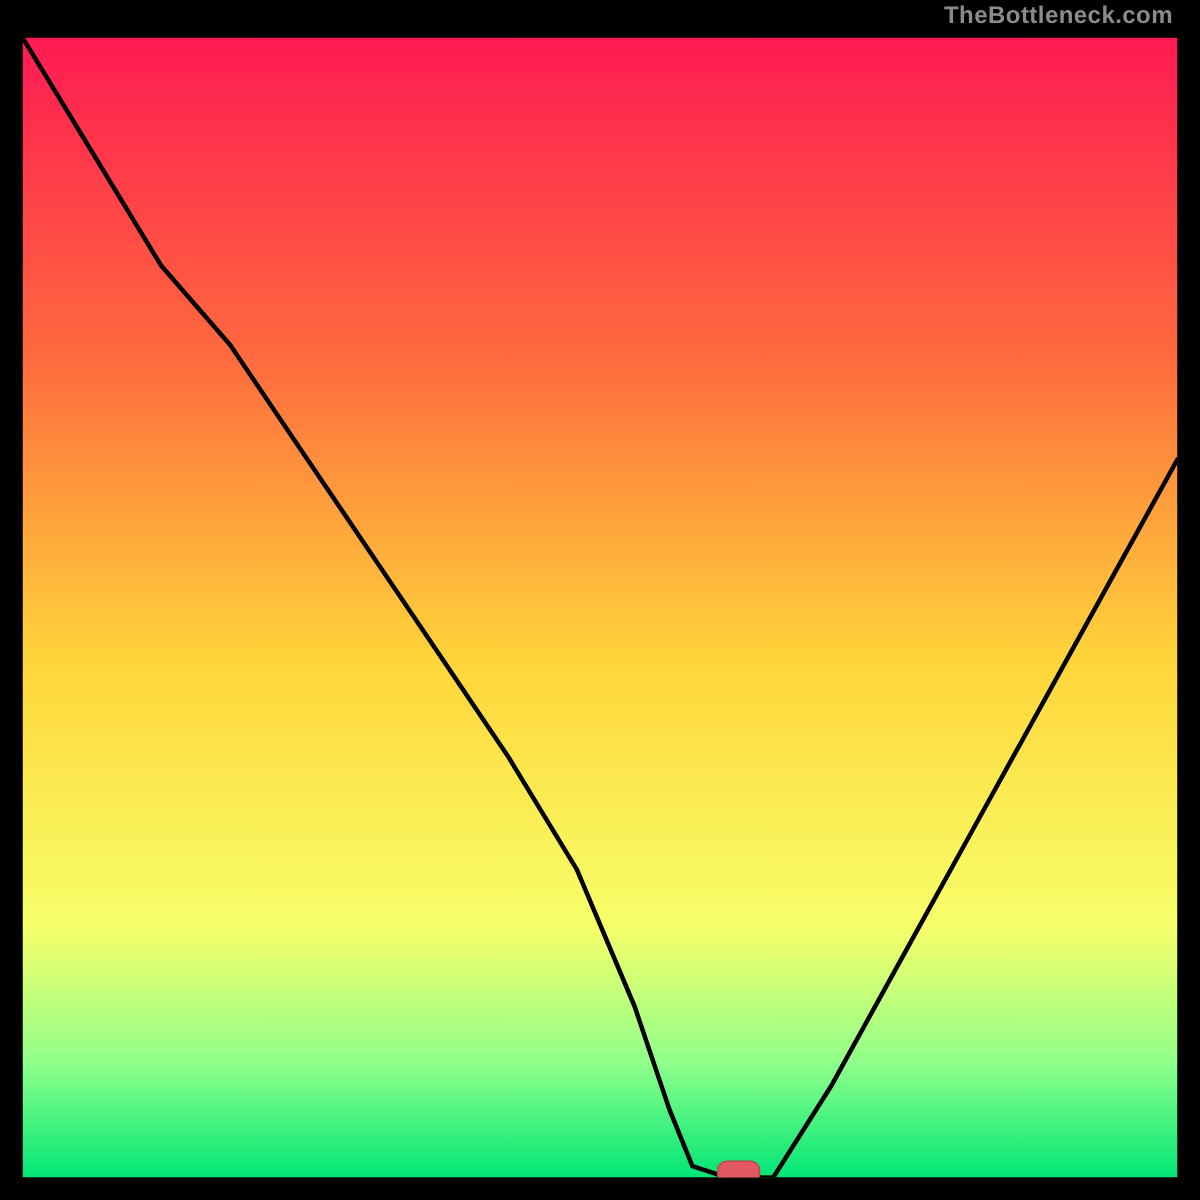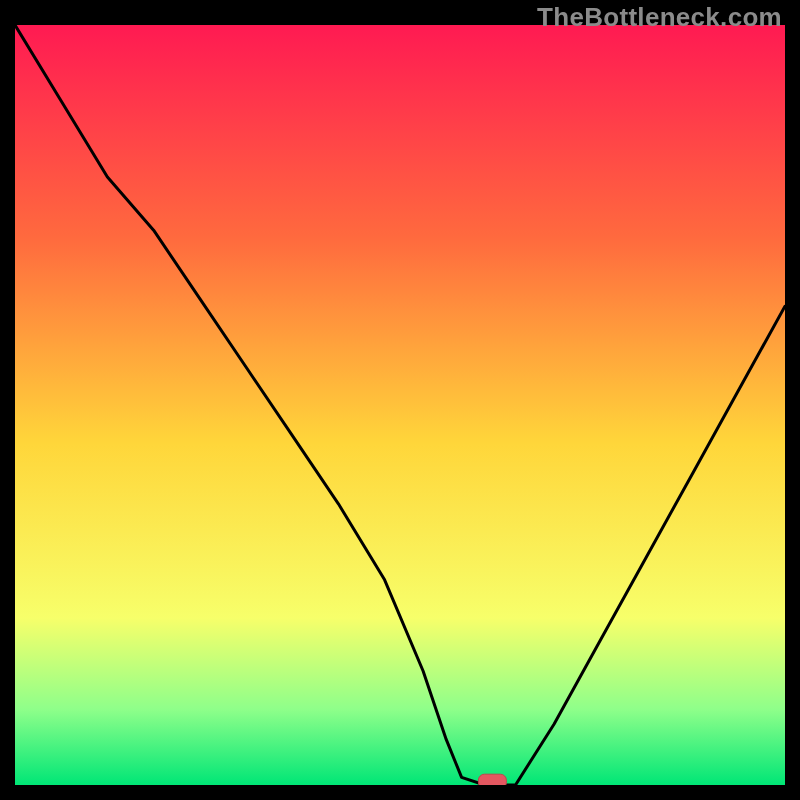--- a/index.html
+++ b/index.html
@@ -14,21 +14,21 @@
     position: relative;
     width: 800px;
     height: 800px;
     background: #000;
   }
   .watermark {
     position: absolute;
     top: 2px;
     right: 18px;
     font-family: Arial, Helvetica, sans-serif;
-    font-size: 26px;
+    font-size: 16px;
     font-weight: 600;
     color: #8b8b8b;
     letter-spacing: 0.3px;
     z-index: 5;
   }
   svg.plot {
     position: absolute;
     left: 15px;
     top: 25px;
     width: 770px;

